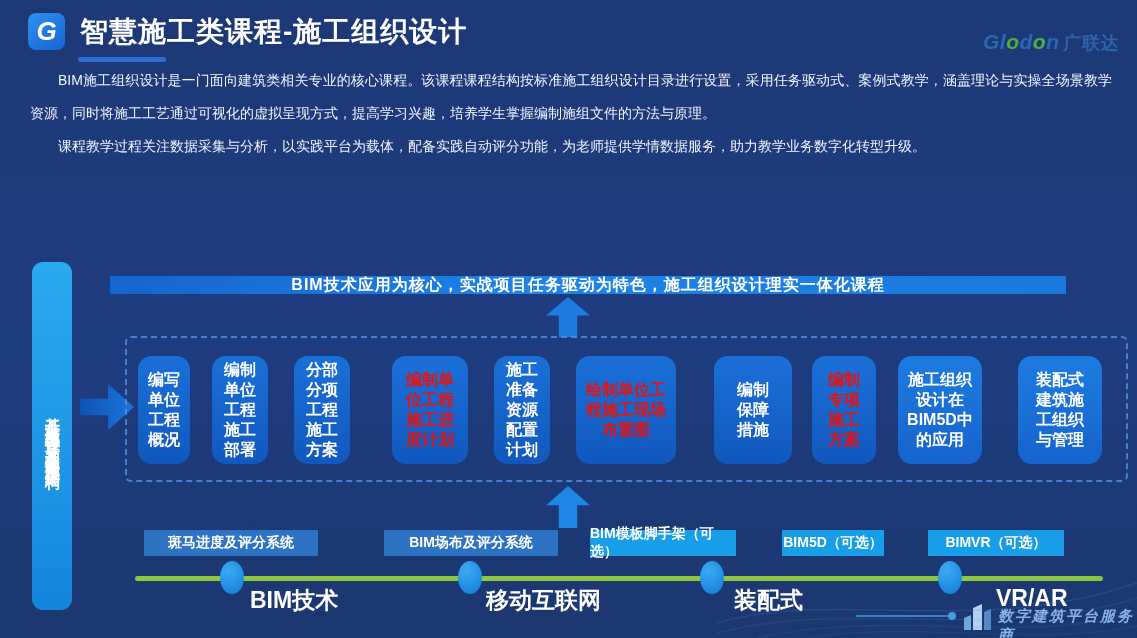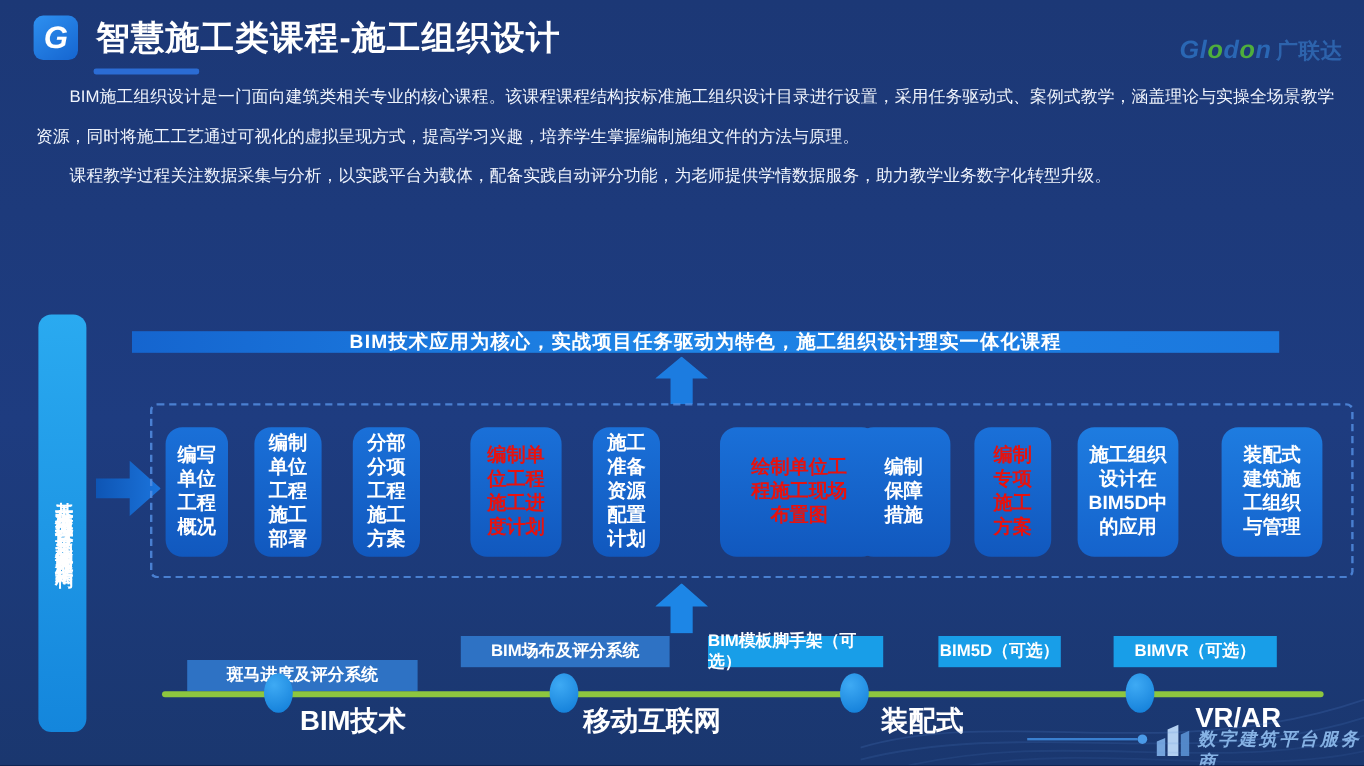--- a/index.html
+++ b/index.html
@@ -74,32 +74,32 @@
     font-size:16px; font-weight:bold; line-height:20px; color:#fff;
     white-space:pre-line;
   }
   .box.red{ color:#e8120e; }
   .box.lite{ background:linear-gradient(180deg,#1e7ce0,#1563cc); }
   .b1{ left:138px; width:52px; }
   .b2{ left:212px; width:56px; }
   .b3{ left:294px; width:56px;text-align:center; }
   .b4{ left:392px; width:76px; }
   .b5{ left:494px; width:56px; }
-  .b6{ left:600px; width:132px; }
+  .b6{ left:576px; width:100px; }
   .b7{ left:714px; width:78px; }
   .b8{ left:812px; width:64px; }
   .b9{ left:898px; width:84px; }
   .b10{ left:1018px; width:84px; }
   .tool{
     position:absolute; top:530px; height:26px; display:flex; align-items:center;
     justify-content:center; font-size:14px; font-weight:bold; color:#fff;
   }
   .tool.muted{ background:#2e72c4; }
   .tool.bright{ background:#189ee8; }
-  .t1{ left:156px; width:192px;margin-top:20px; }
+  .t1{ left:144px; width:174px; }
   .t2{ left:384px; width:174px; }
   .t3{ left:590px; width:146px; }
   .t4{ left:782px; width:102px; }
   .t5{ left:928px; width:136px; }
   .tline{
     position:absolute; left:135px; top:576px; width:968px; height:5px;
     background:#8dc63f; border-radius:3px;
   }
   .tdot{
     position:absolute; top:561px; width:24px; height:33px; border-radius:50%;

